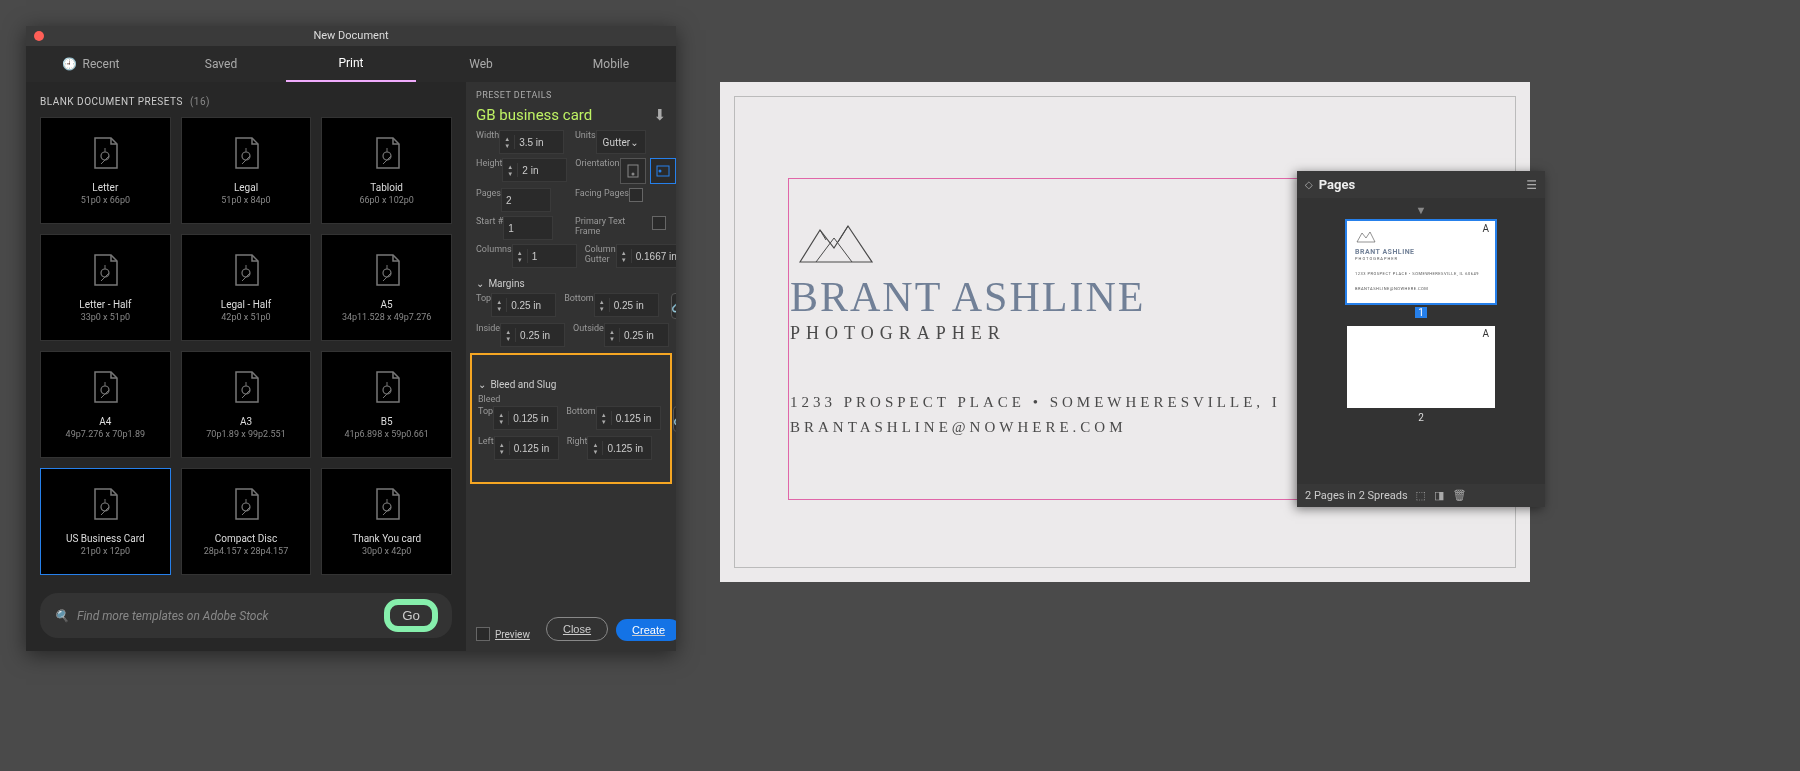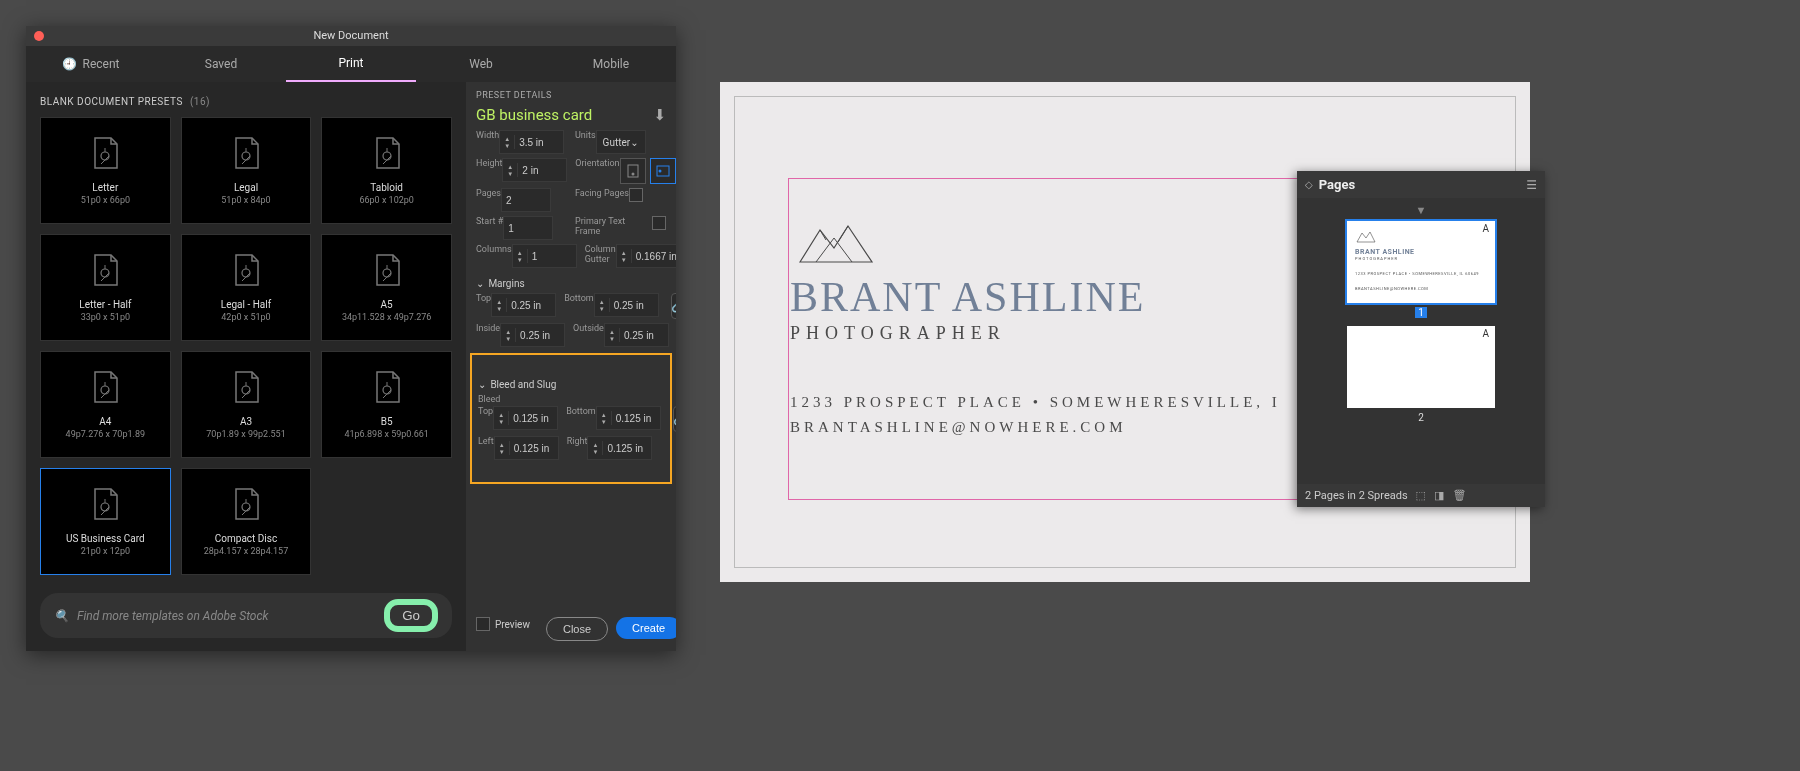--- a/index.html
+++ b/index.html
@@ -35,21 +35,21 @@
   .numfield input { flex:1; background:transparent; border:none; color:#ccc; font-size:10px; padding:0 4px; width:40px; }
   .select { display:flex; align-items:center; background:#2a2a2a; border:1px solid #3a3a3a; height:22px; padding:0 6px; font-size:10px; color:#ccc; justify-content:space-between; }
   .orient { display:flex; gap:4px; }
   .orient-btn { width:24px; height:24px; border:1px solid #555; display:flex; align-items:center; justify-content:center; background:#2a2a2a; cursor:pointer; }
   .orient-btn.active { border-color:#2680eb; color:#2680eb; }
   .checkbox { width:12px; height:12px; border:1px solid #666; background:#2a2a2a; }
   .section { font-size:10px; color:#ccc; margin:6px 0 4px; display:flex; align-items:center; }
   .section::before { content:"⌄"; margin-right:4px; font-size:10px; }
   .link-icon { width:24px; height:24px; border:1px solid #555; border-radius:4px; display:flex; align-items:center; justify-content:center; background:#2a2a2a; color:#aaa; margin-left:4px; }
   .highlight-box { border:2px solid #f5a623; margin:2px -6px; padding:18px 6px; }
-  .footer-row { margin-top:auto; display:flex; align-items:flex-start; gap:8px; padding-top:8px; }
+  .footer-row { margin-top:auto; display:flex; align-items:flex-end; gap:8px; padding-top:8px;text-decoration:underline; }
   .btn-close { border:1px solid #888; background:transparent; color:#ccc; padding:5px 16px; border-radius:14px; cursor:pointer; font-size:11px;}
   .btn-create { background:#1473e6; color:#fff; border:none; padding:5px 16px; border-radius:14px; cursor:pointer; font-size:11px;}
   .preview-cb { display:flex; align-items:center; gap:5px; font-size:10px; }
   
   .canvas { position:absolute; left:720px; top:82px; width:810px; height:500px; background:#eceaeb; }
   .canvas .page-border { position:absolute; left:14px; top:14px; right:14px; bottom:14px; border:1px solid #bbb; }
   .canvas .bleed { position:absolute; left:68px; top:96px; width:520px; height:320px; border:1px solid #e066a8; }
   .card-content { position:absolute; left:70px; top:130px; width:520px; }
   .logo { width:88px; height:52px; }
   .brand-name { font-family:Georgia,serif; font-size:42px; color:#718097; letter-spacing:2px; margin-top:6px; }
@@ -213,20 +213,30 @@
           <div class="preset-tile">
             <svg viewBox="0 0 28 34">
               <path d="M4 2 H20 L26 8 V32 H4 Z" fill="none" stroke="#aaa" stroke-width="1.5"></path>
               <path d="M20 2 V8 H26" fill="none" stroke="#aaa" stroke-width="1.5"></path>
               <circle cx="14" cy="20" r="4" fill="none" stroke="#aaa" stroke-width="1.2"></circle>
               <path d="M14 16 L14 12 M10 28 L18 20" fill="none" stroke="#aaa" stroke-width="1"></path>
             </svg>
             <div class="p-name">Compact Disc</div>
             <div class="p-dim">28p4.157 x 28p4.157</div>
           </div>
+          <div class="preset-tile">
+            <svg viewBox="0 0 28 34">
+              <path d="M4 2 H20 L26 8 V32 H4 Z" fill="none" stroke="#aaa" stroke-width="1.5"></path>
+              <path d="M20 2 V8 H26" fill="none" stroke="#aaa" stroke-width="1.5"></path>
+              <circle cx="14" cy="20" r="4" fill="none" stroke="#aaa" stroke-width="1.2"></circle>
+              <path d="M14 16 L14 12 M10 28 L18 20" fill="none" stroke="#aaa" stroke-width="1"></path>
+            </svg>
+            <div class="p-name">Thank You card</div>
+            <div class="p-dim">30p0 x 42p0</div>
+          </div>
         </div>
       <div class="search-row">
         <span style="margin-right:8px;">🔍</span>
         <span>Find more templates on Adobe Stock</span>
         <button class="go-btn">Go</button>
       </div>
     </div>
     <div class="right-pane">
       <div class="details-head">PRESET DETAILS</div>
       <div class="doc-name">

